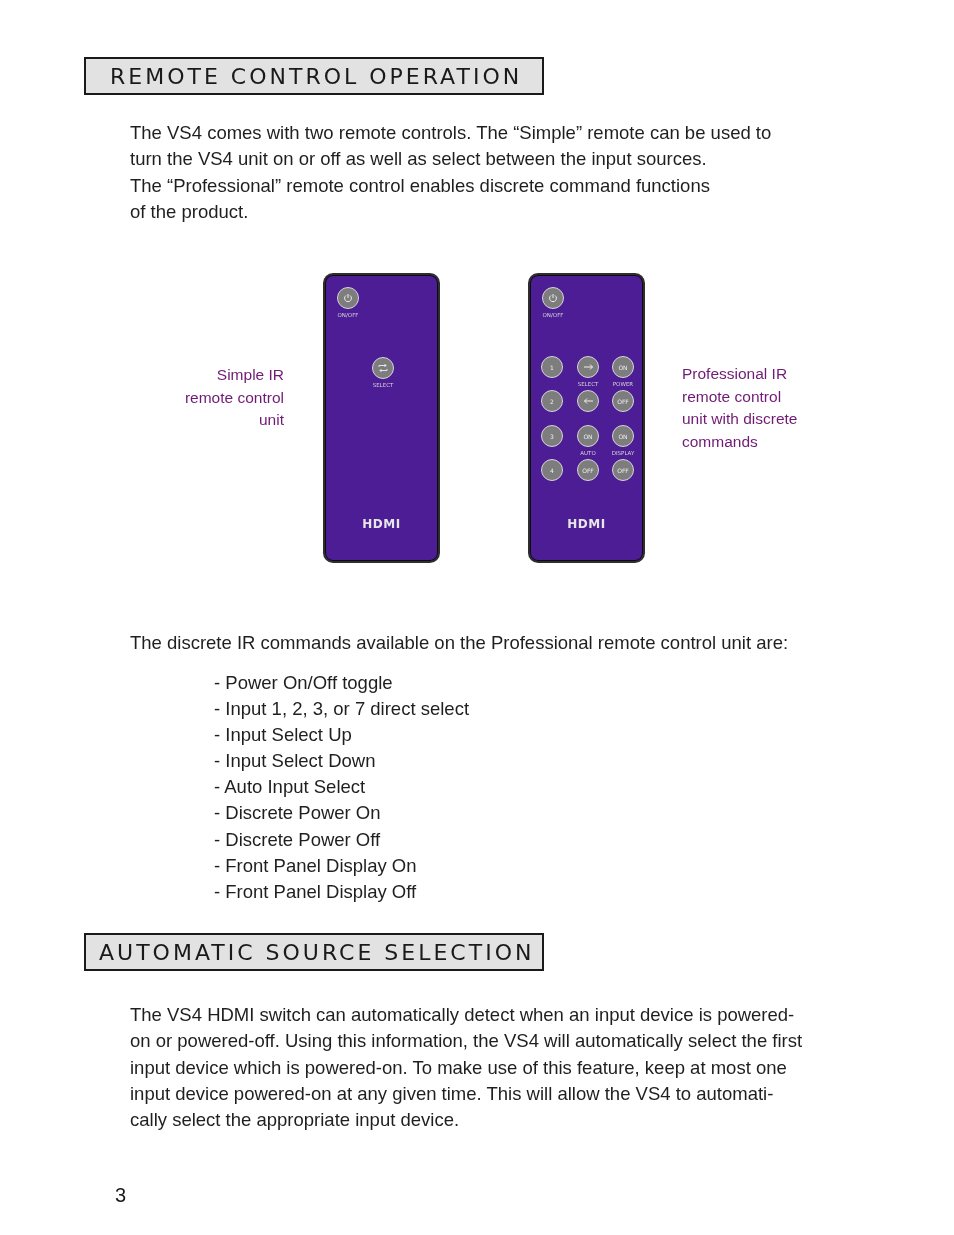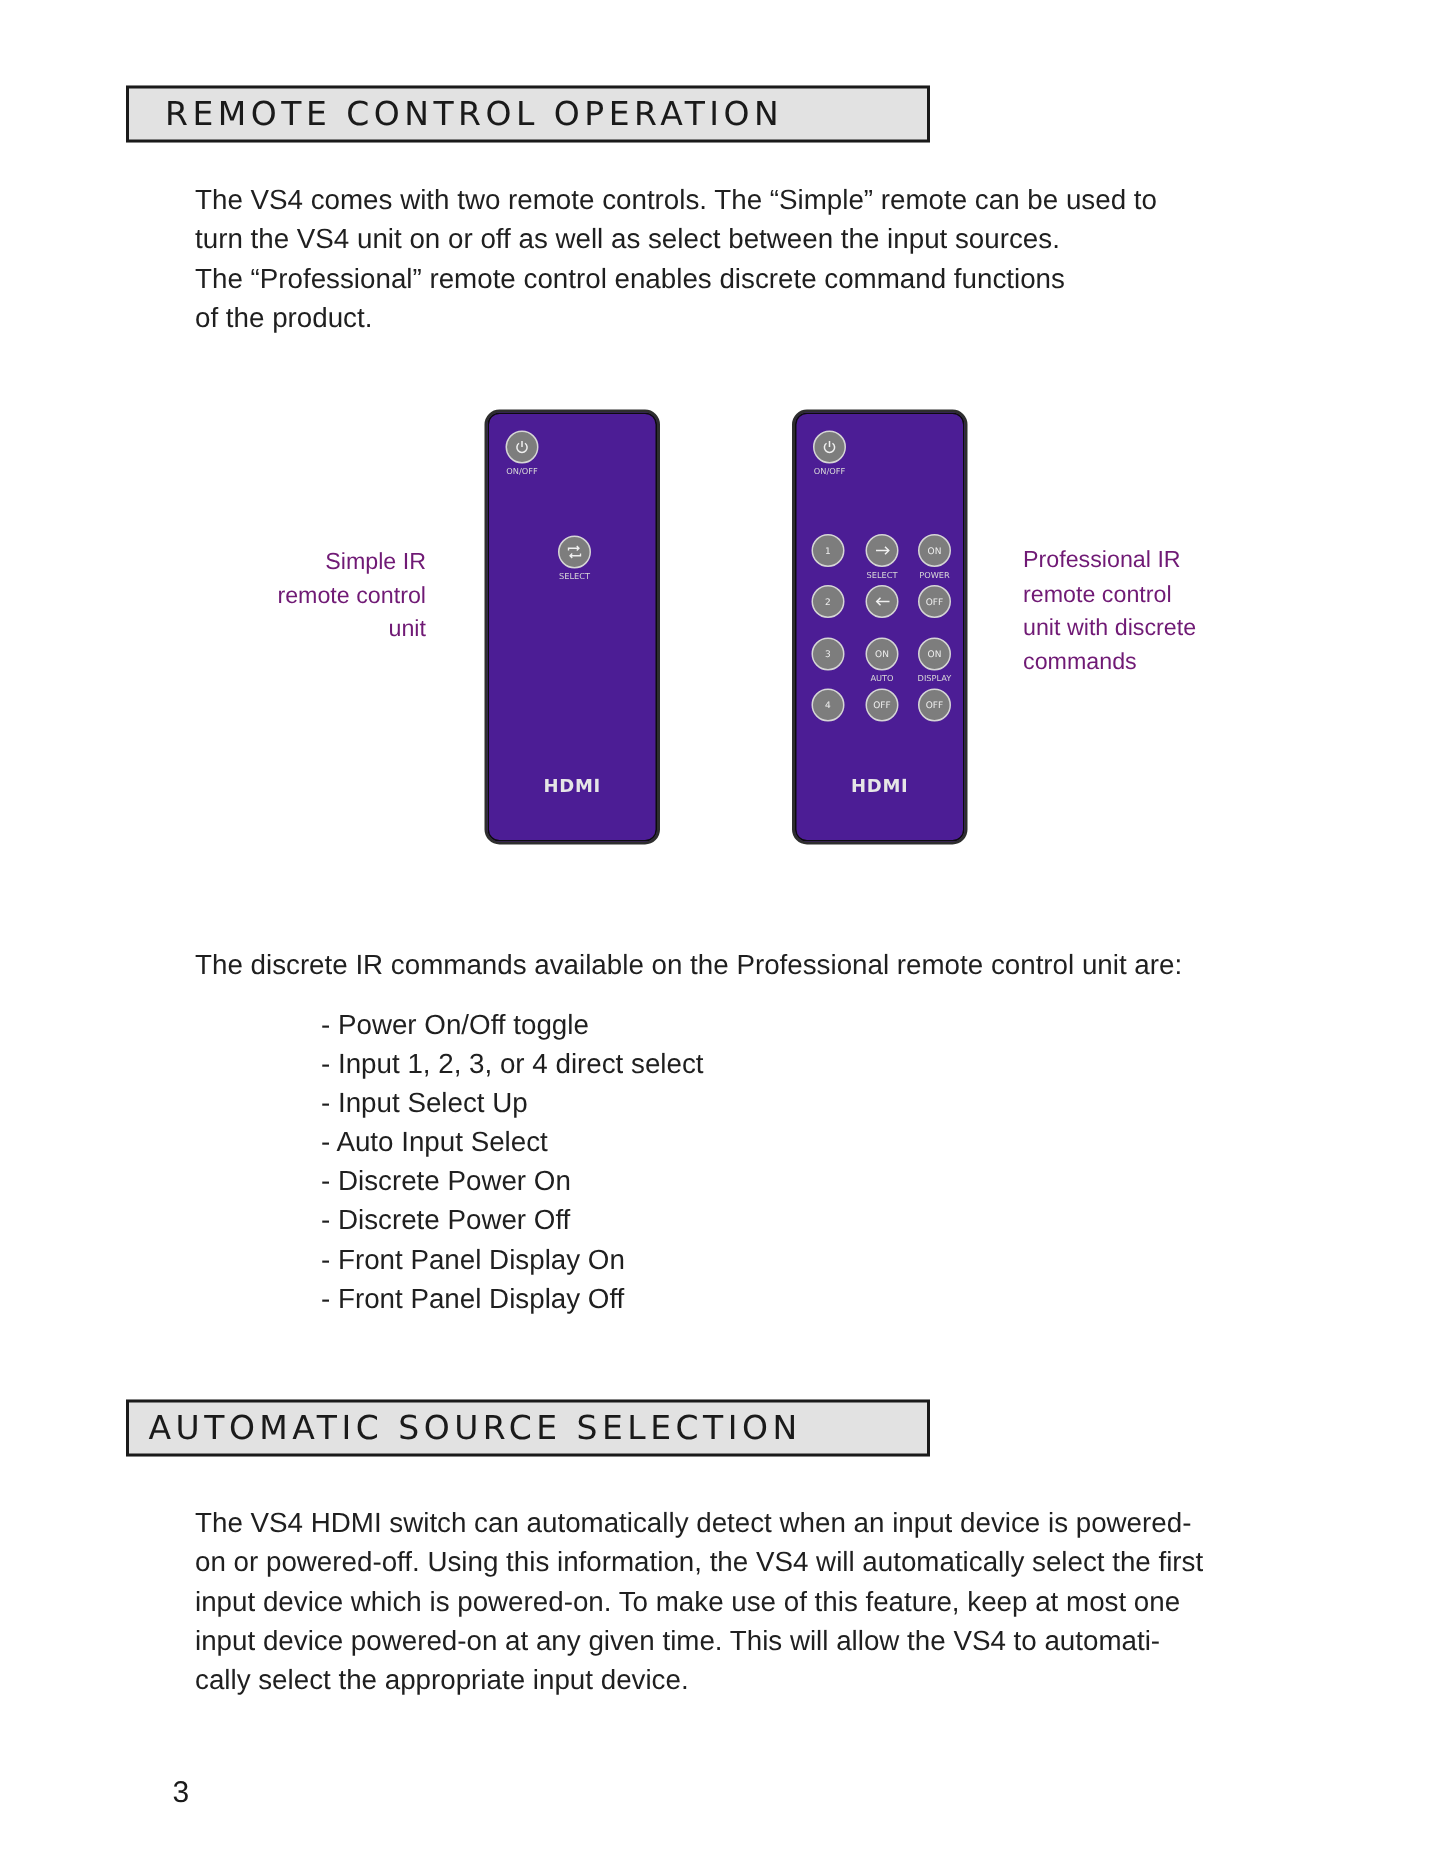--- a/index.html
+++ b/index.html
@@ -2,21 +2,21 @@
 <html><head>
 <meta charset="utf-8">
 <style>
   html, body { margin: 0; padding: 0; background: #ffffff; }
   body {
     width: 954px; height: 1235px; position: relative; overflow: hidden;
     font-family: "Liberation Sans", "DejaVu Sans", sans-serif;
     color: #1a1a1a;
   }
   .section-header {
-    position: absolute; left: 84px; width: 536px; height: 38px;
+    position: absolute; left: 84px; width: 460px; height: 38px;
     background: #e2e2e2; border: 2px solid #1a1a1a; box-sizing: border-box;
     display: flex; align-items: center;
     font-family: "DejaVu Sans", sans-serif; font-size: 22px;
     letter-spacing: 3px; color: #1a1a1a; font-weight: normal;
   }
   .section-header.h1 { top: 57px; padding-left: 24px; }
   .section-header.h2 { top: 933px; padding-left: 13px; }
   .para {
     position: absolute; left: 130px; font-size: 18.5px; line-height: 26.3px;
     color: #1f1f1f; margin: 0;
@@ -137,22 +137,23 @@
   <div class="rbtn" style="left:82px; top:184px;">OFF</div>
 
   <div class="hdmi-logo">HDMI</div>
 </div>
 
 <p class="para para2">
   <span class="line">The discrete IR commands available on the Professional remote control unit are:</span>
 </p>
 <ul class="bullets">
   <li>- Power On/Off toggle</li>
-  <li>- Input 1, 2, 3, or 4 direct select</li>
+  <li>- Input 1, 2, 3, or 7 direct select</li>
   <li>- Input Select Up</li>
+  <li>- Input Select Down</li>
   <li>- Auto Input Select</li>
   <li>- Discrete Power On</li>
   <li>- Discrete Power Off</li>
   <li>- Front Panel Display On</li>
   <li>- Front Panel Display Off</li>
 </ul>
 
 <div class="section-header h2">AUTOMATIC SOURCE SELECTION</div>
 
 <p class="para para3">

